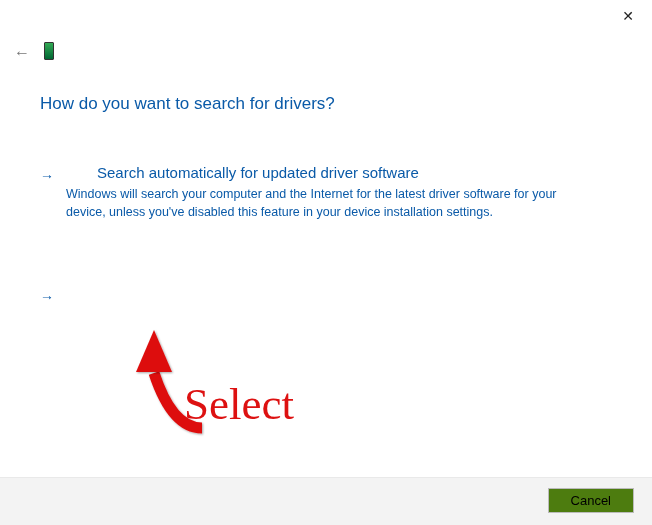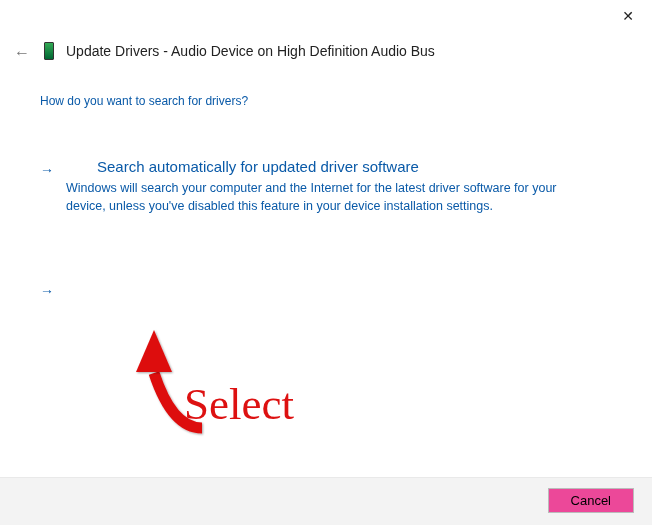--- a/index.html
+++ b/index.html
@@ -49,21 +49,21 @@
       border-radius: 1px;
     }
     .title-text {
       font-size: 14px;
       color: #222;
     }
     .content {
       padding: 34px 54px 0 40px;
     }
     .heading {
-      font-size: 12px;
+      font-size: 17px;
       color: #0a5aa8;
       font-weight: 400;
       margin-bottom: 48px;
     }
     .option {
       display: flex;
       gap: 12px;
       margin-bottom: 60px;
       cursor: pointer;
       padding: 2px 0;
@@ -91,21 +91,21 @@
       bottom: 0; left: 0; right: 0;
       display: flex;
       justify-content: flex-end;
       padding: 10px 18px 12px;
       background: #f3f3f3;
       border-top: 1px solid #e9e9e9;
     }
     .cancel-btn {
       padding: 4px 22px;
       font-size: 13px;
-      background: #ec4899;
+      background: #4d7c0f;
       border: 1px solid #bbb;
       cursor: pointer;
       font-family: inherit;
     }
     .annotation {
       position: absolute;
       left: 112px;
       top: 318px;
       pointer-events: none;
     }
@@ -126,21 +126,20 @@
   <div class="close-btn">
     <span>✕</span>
   </div>
 </div>
 
 <div class="header">
   <div class="back-arrow">
     <span>←</span>
   </div>
   <div class="device-icon"></div>
-  <div class="title-text">Update Drivers - Audio Device on High Definition Audio Bus</div>
 </div>
 
 <div class="content">
   <h1 class="heading">How do you want to search for drivers?</h1>
 
   <div class="option">
     <div class="opt-arrow">→</div>
     <div class="option-body">
       <div class="opt-title">Search automatically for updated driver software</div>
       <div class="opt-desc">Windows will search your computer and the Internet for the latest driver software for your device, unless you've disabled this feature in your device installation settings.</div>

